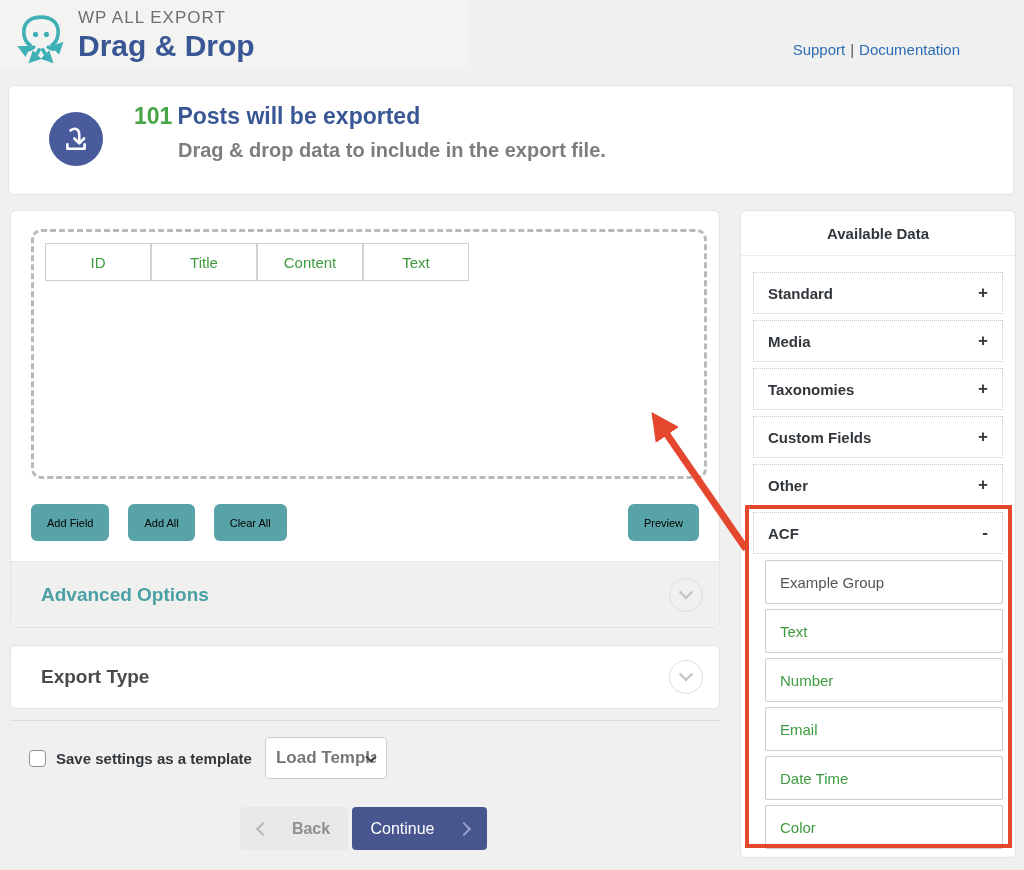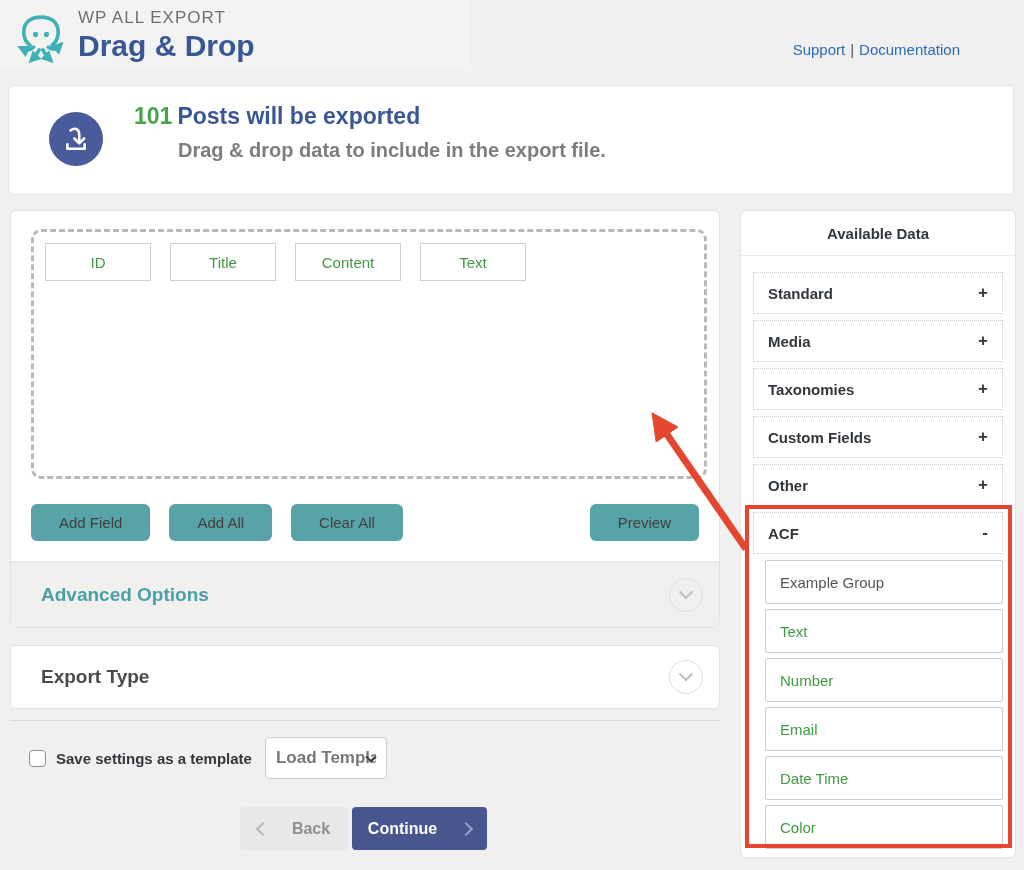--- a/index.html
+++ b/index.html
@@ -20,24 +20,24 @@
   .banner{position:absolute;left:8px;top:85px;width:1006px;height:110px;background:#fff;border:1px solid #e5e5e5;border-radius:6px;box-sizing:border-box;}
   .banner-icon{position:absolute;left:40px;top:26px;width:54px;height:54px;border-radius:50%;background:#4a5b9c;display:flex;align-items:center;justify-content:center;}
   .banner-text{position:absolute;left:125px;top:17px;}
   .banner-title{font-size:23px;font-weight:bold;color:#3a5795;}
   .banner-title .count{color:#46a546;margin-right:5px;}
   .banner-sub{font-size:20px;font-weight:bold;color:#7d7d7d;margin-top:9px;margin-left:44px;}
 
   
   .editor-card{position:absolute;left:10px;top:210px;width:710px;height:418px;background:#fff;border:1px solid #e3e3e3;border-radius:6px;box-sizing:border-box;}
   .dropzone{position:absolute;left:20px;top:18px;width:676px;height:250px;border:3px dashed #b9b9b9;border-radius:10px;box-sizing:border-box;padding:11px 11px;}
-  .chips{display:flex;gap:19px;}
+  .chips{display:flex;}
   .chip{min-width:106px;height:38px;border:1px solid #cfcfcf;background:#fff;display:flex;align-items:center;justify-content:center;font-size:15px;color:#3f9b3f;box-sizing:border-box;cursor:grab;}
   .btn-row{position:absolute;left:20px;right:20px;top:293px;display:flex;gap:19px;align-items:center;}
-  .btn{height:37px;border:none;border-radius:6px;background:#58a3a8;color:#404040;font-size:15px;font-family:inherit;padding:0 28px;cursor:pointer;}
+  .btn{height:37px;border:none;border-radius:6px;background:#58a3a8;color:#000000;font-size:11px;font-family:inherit;padding:0 16px;cursor:pointer;}
   .btn.preview{margin-left:auto;}
   .advanced{position:absolute;left:0;right:0;bottom:0;height:66px;background:#f0f0ef;border-top:1px solid #e6e6e6;border-radius:0 0 6px 6px;display:flex;align-items:center;padding:0 16px 0 30px;box-sizing:border-box;cursor:pointer;}
   .adv-label{font-size:19px;font-weight:bold;color:#4aa0a5;}
   .chev-circle{margin-left:auto;width:34px;height:34px;border:1px solid #ddd;border-radius:50%;background:transparent;display:flex;align-items:center;justify-content:center;box-sizing:border-box;}
   .chev{display:inline-block;border-style:solid;border-color:#c0c0c0;border-width:0 2px 2px 0;padding:4px;}
   .chev.down{transform:rotate(45deg) translate(-2px,-2px);}
   .chev.left{transform:rotate(135deg);}
   .chev.right{transform:rotate(-45deg);}
 
   
@@ -49,21 +49,21 @@
   .template-row{position:absolute;left:29px;top:737px;height:42px;display:flex;align-items:center;font-weight:bold;}
   .checkbox{width:17px;height:17px;border:1.5px solid #8c8f94;border-radius:4px;background:#fff;box-sizing:border-box;cursor:pointer;}
   .template-row label{margin-left:10px;font-size:15px;color:#32373c;cursor:pointer;}
   .select{margin-left:13px;width:122px;height:42px;border:1px solid #ccc;border-radius:4px;background:#fff;display:flex;align-items:center;padding:0 6px 0 10px;box-sizing:border-box;position:relative;cursor:pointer;}
   .select .val{font-size:17px;color:#777;white-space:nowrap;overflow:hidden;width:100px;}
   .sel-chev{position:absolute;right:11px;top:15px;display:inline-block;border-style:solid;border-color:#444;border-width:0 2px 2px 0;padding:3px;transform:rotate(45deg);}
 
   
   .back-btn{position:absolute;left:240px;top:807px;width:108px;height:43px;background:#e8e8e8;border:none;border-radius:4px;color:#8f8f8f;font-weight:bold;font-size:16px;font-family:inherit;display:flex;align-items:center;justify-content:center;gap:24px;cursor:pointer;}
   .back-btn .chev{border-color:#b5b5b5;padding:4px;}
-  .cont-btn{position:absolute;left:352px;top:807px;width:135px;height:43px;background:#47568f;border:none;border-radius:4px;color:#fff;font-weight:bold;font-size:16px;font-family:inherit;display:flex;align-items:center;justify-content:center;gap:24px;cursor:pointer;}
+  .cont-btn{position:absolute;left:352px;top:807px;width:135px;height:43px;background:#47568f;border:none;border-radius:4px;color:#fff;font-weight:normal;font-size:16px;font-family:inherit;display:flex;align-items:center;justify-content:center;gap:24px;cursor:pointer;}
   .cont-btn .chev{border-color:#96a2cb;padding:4px;}
 
   
   .sidebar{position:absolute;left:740px;top:210px;width:276px;height:648px;background:#fff;border:1px solid #e2e2e2;border-radius:6px;box-sizing:border-box;}
   .sidebar-title{height:44px;display:flex;align-items:center;justify-content:center;font-weight:bold;font-size:15px;color:#32373c;border-bottom:1px solid #ececec;}
   .sections{padding:16px 12px 0 12px;}
   .sec{height:42px;border:1px dotted #c9c9c9;margin-bottom:6px;display:flex;align-items:center;padding:0 14px;box-sizing:border-box;background:#fff;cursor:pointer;}
   .sec .lbl{font-weight:bold;font-size:15px;color:#32373c;}
   .sec .tog{margin-left:auto;font-weight:bold;font-size:17px;color:#32373c;}
   .acf-items{padding-left:12px;}

